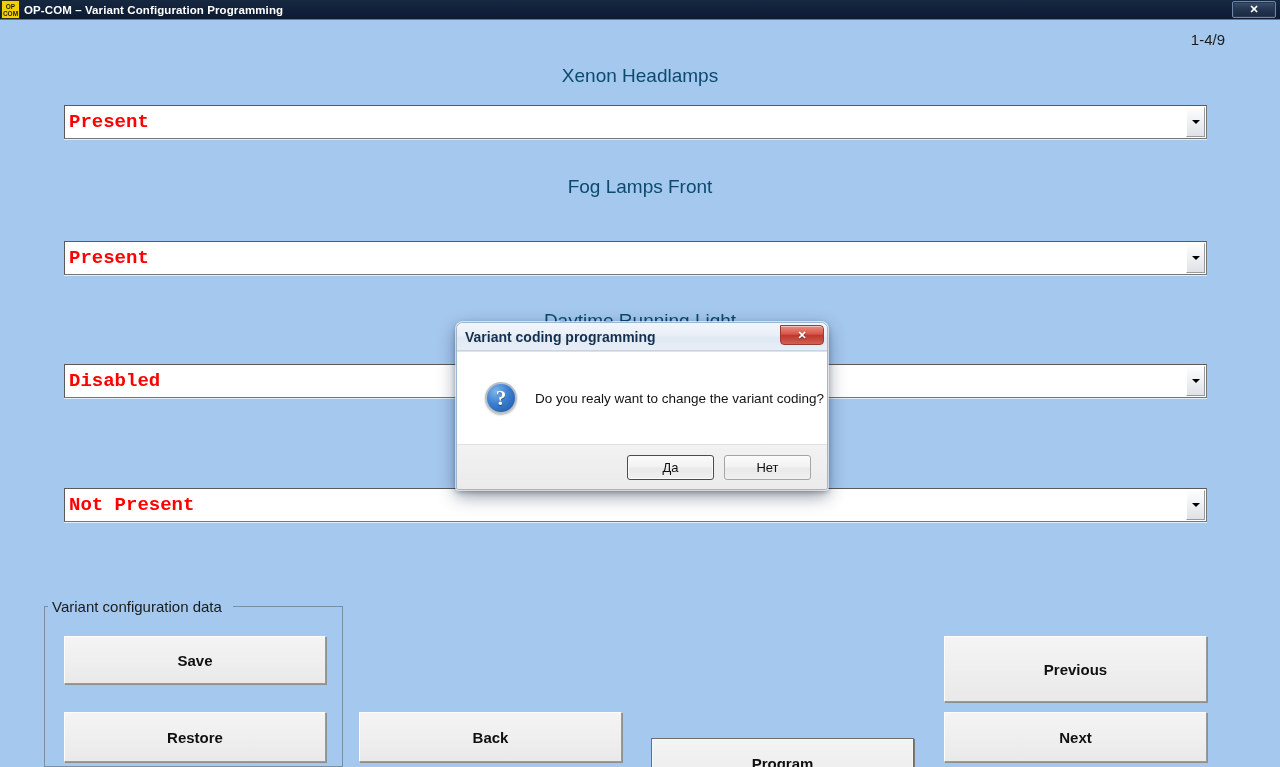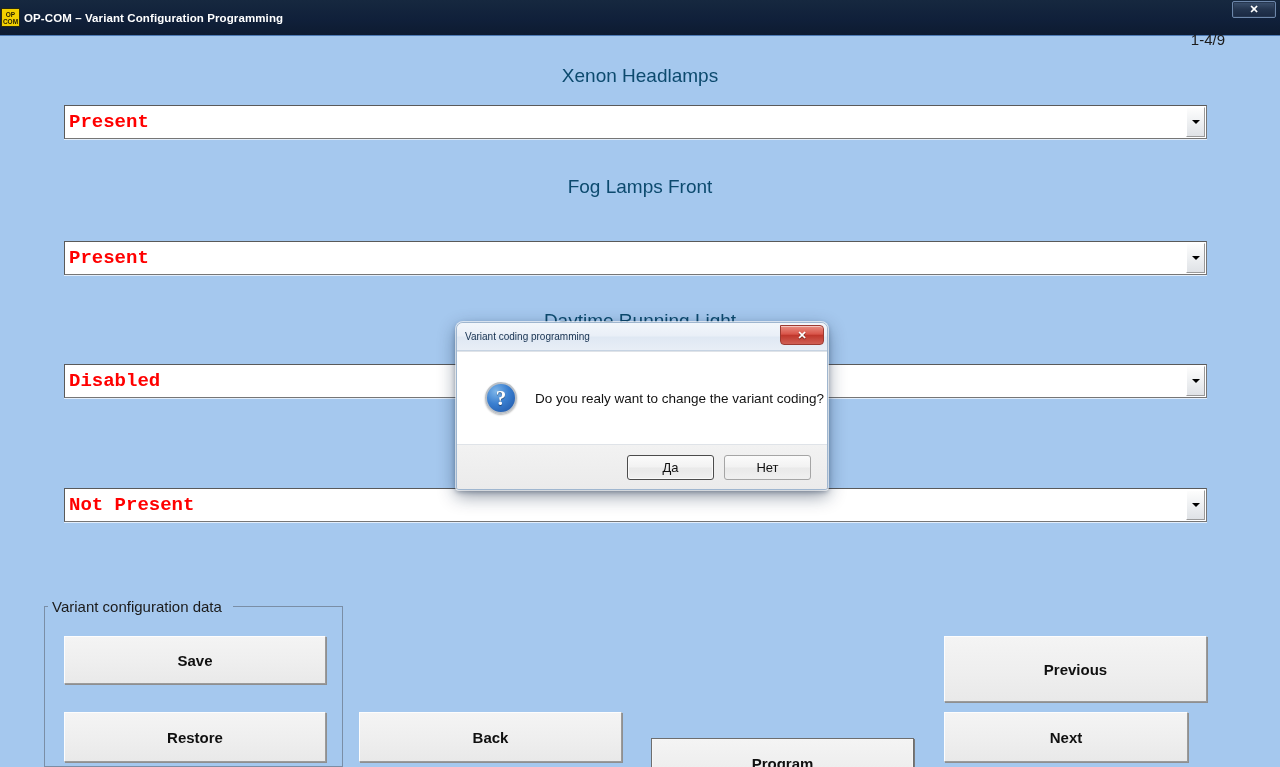--- a/index.html
+++ b/index.html
@@ -7,21 +7,21 @@
     margin: 0; padding: 0;
     width: 1280px; height: 767px;
     overflow: hidden;
     font-family: "Liberation Sans", sans-serif;
   }
   body { background: #a5c8ee; position: relative; }
 
   
   #titlebar {
     position: absolute; left: 0; top: 0;
-    width: 1280px; height: 36px;
+    width: 1280px; height: 20px;
     background: linear-gradient(to bottom, #16283f 0%, #10203a 55%, #0d1b31 100%);
     display: flex; align-items: center;
     border-bottom: 1px solid #4d7ab5;
   }
   #logo {
     width: 19px; height: 19px;
     margin: 0 4px 0 1px;
     background: #f2d000;
     border: 1px solid #2a2a10;
     display: flex; flex-direction: column;
@@ -153,21 +153,21 @@
   }
   .btn.focused {
     border: 1px solid #6e6e6e;
     box-shadow: 1px 1px 0 #7a7a7a, inset 0 0 0 1px #f6f6f6;
   }
   #btn-save     { left: 64px;  top: 636px; width: 262px; height: 48px; }
   #btn-restore  { left: 64px;  top: 712px; width: 262px; height: 50px; }
   #btn-back     { left: 359px; top: 712px; width: 263px; height: 50px; }
   #btn-program  { left: 651px; top: 712px; width: 263px; height: 50px; margin-top: 26px; }
   #btn-previous { left: 944px; top: 636px; width: 263px; height: 66px; }
-  #btn-next     { left: 944px; top: 712px; width: 244px; height: 50px; }
+  #btn-next     { left: 944px; top: 712px; width: 263px; height: 50px; }
 
   
   #dialog {
     position: absolute;
     left: 456px; top: 322px;
     width: 372px; height: 168px;
     background: #f0f0f0;
     border: 1px solid #9fb6cf;
     border-radius: 7px 7px 3px 3px;
     box-shadow: 0 0 0 1px rgba(255,255,255,.65),
@@ -177,23 +177,24 @@
   }
   #dlg-titlebar {
     position: relative;
     height: 28px;
     background: linear-gradient(to bottom, #f2f6fb 0%, #e9eff7 48%, #dfe8f3 52%, #e8eef6 100%);
     border-bottom: 1px solid #c6d3e2;
     display: flex; align-items: center;
   }
   #dlg-title {
     margin-left: 8px;
-    font-size: 10px;
+    font-size: 14px;
     color: #15304f;
     white-space: nowrap;
+    font-weight: bold;
   }
   #dlg-close {
     position: absolute; right: 3px; top: 2px;
     width: 44px; height: 20px;
     background: linear-gradient(to bottom, #e98e82 0%, #d9554a 45%, #c0372c 52%, #d06055 100%);
     border: 1px solid #9c3a31;
     border-radius: 0 4px 4px 4px;
     display: flex; align-items: center; justify-content: center;
     color: #ffffff; font-size: 11px; font-weight: bold;
     text-shadow: 0 1px 1px rgba(0,0,0,.5);

